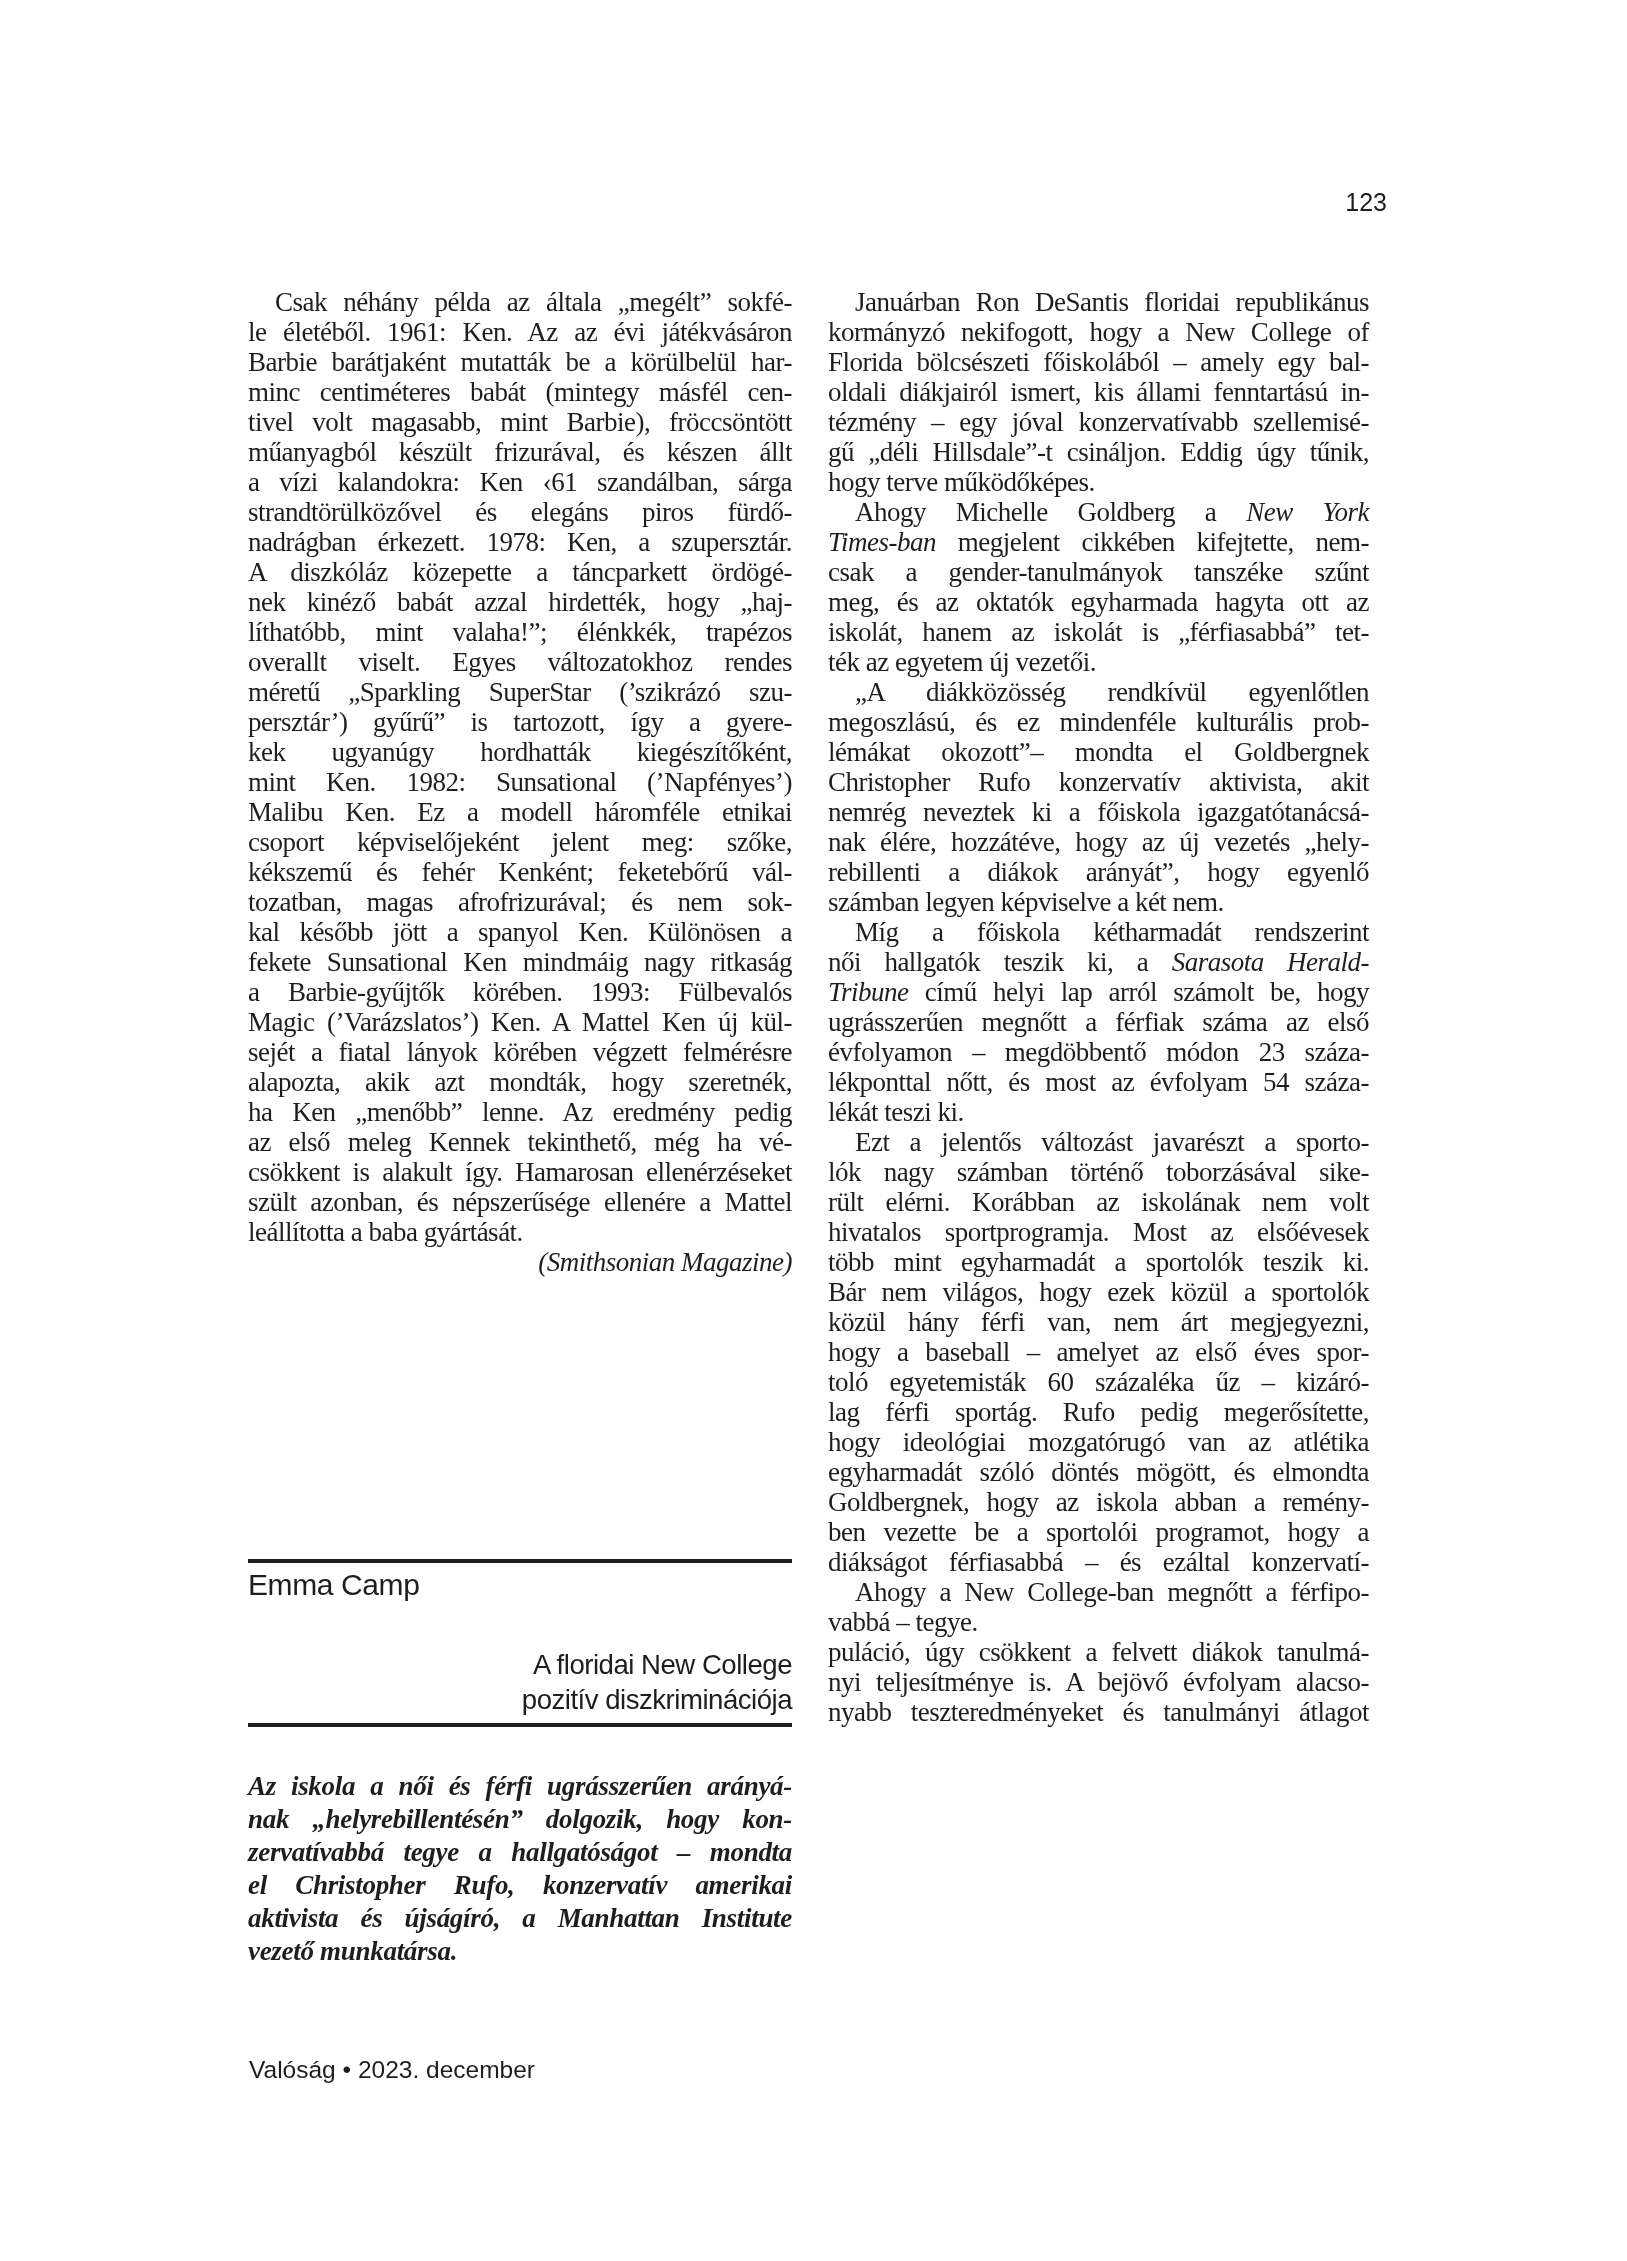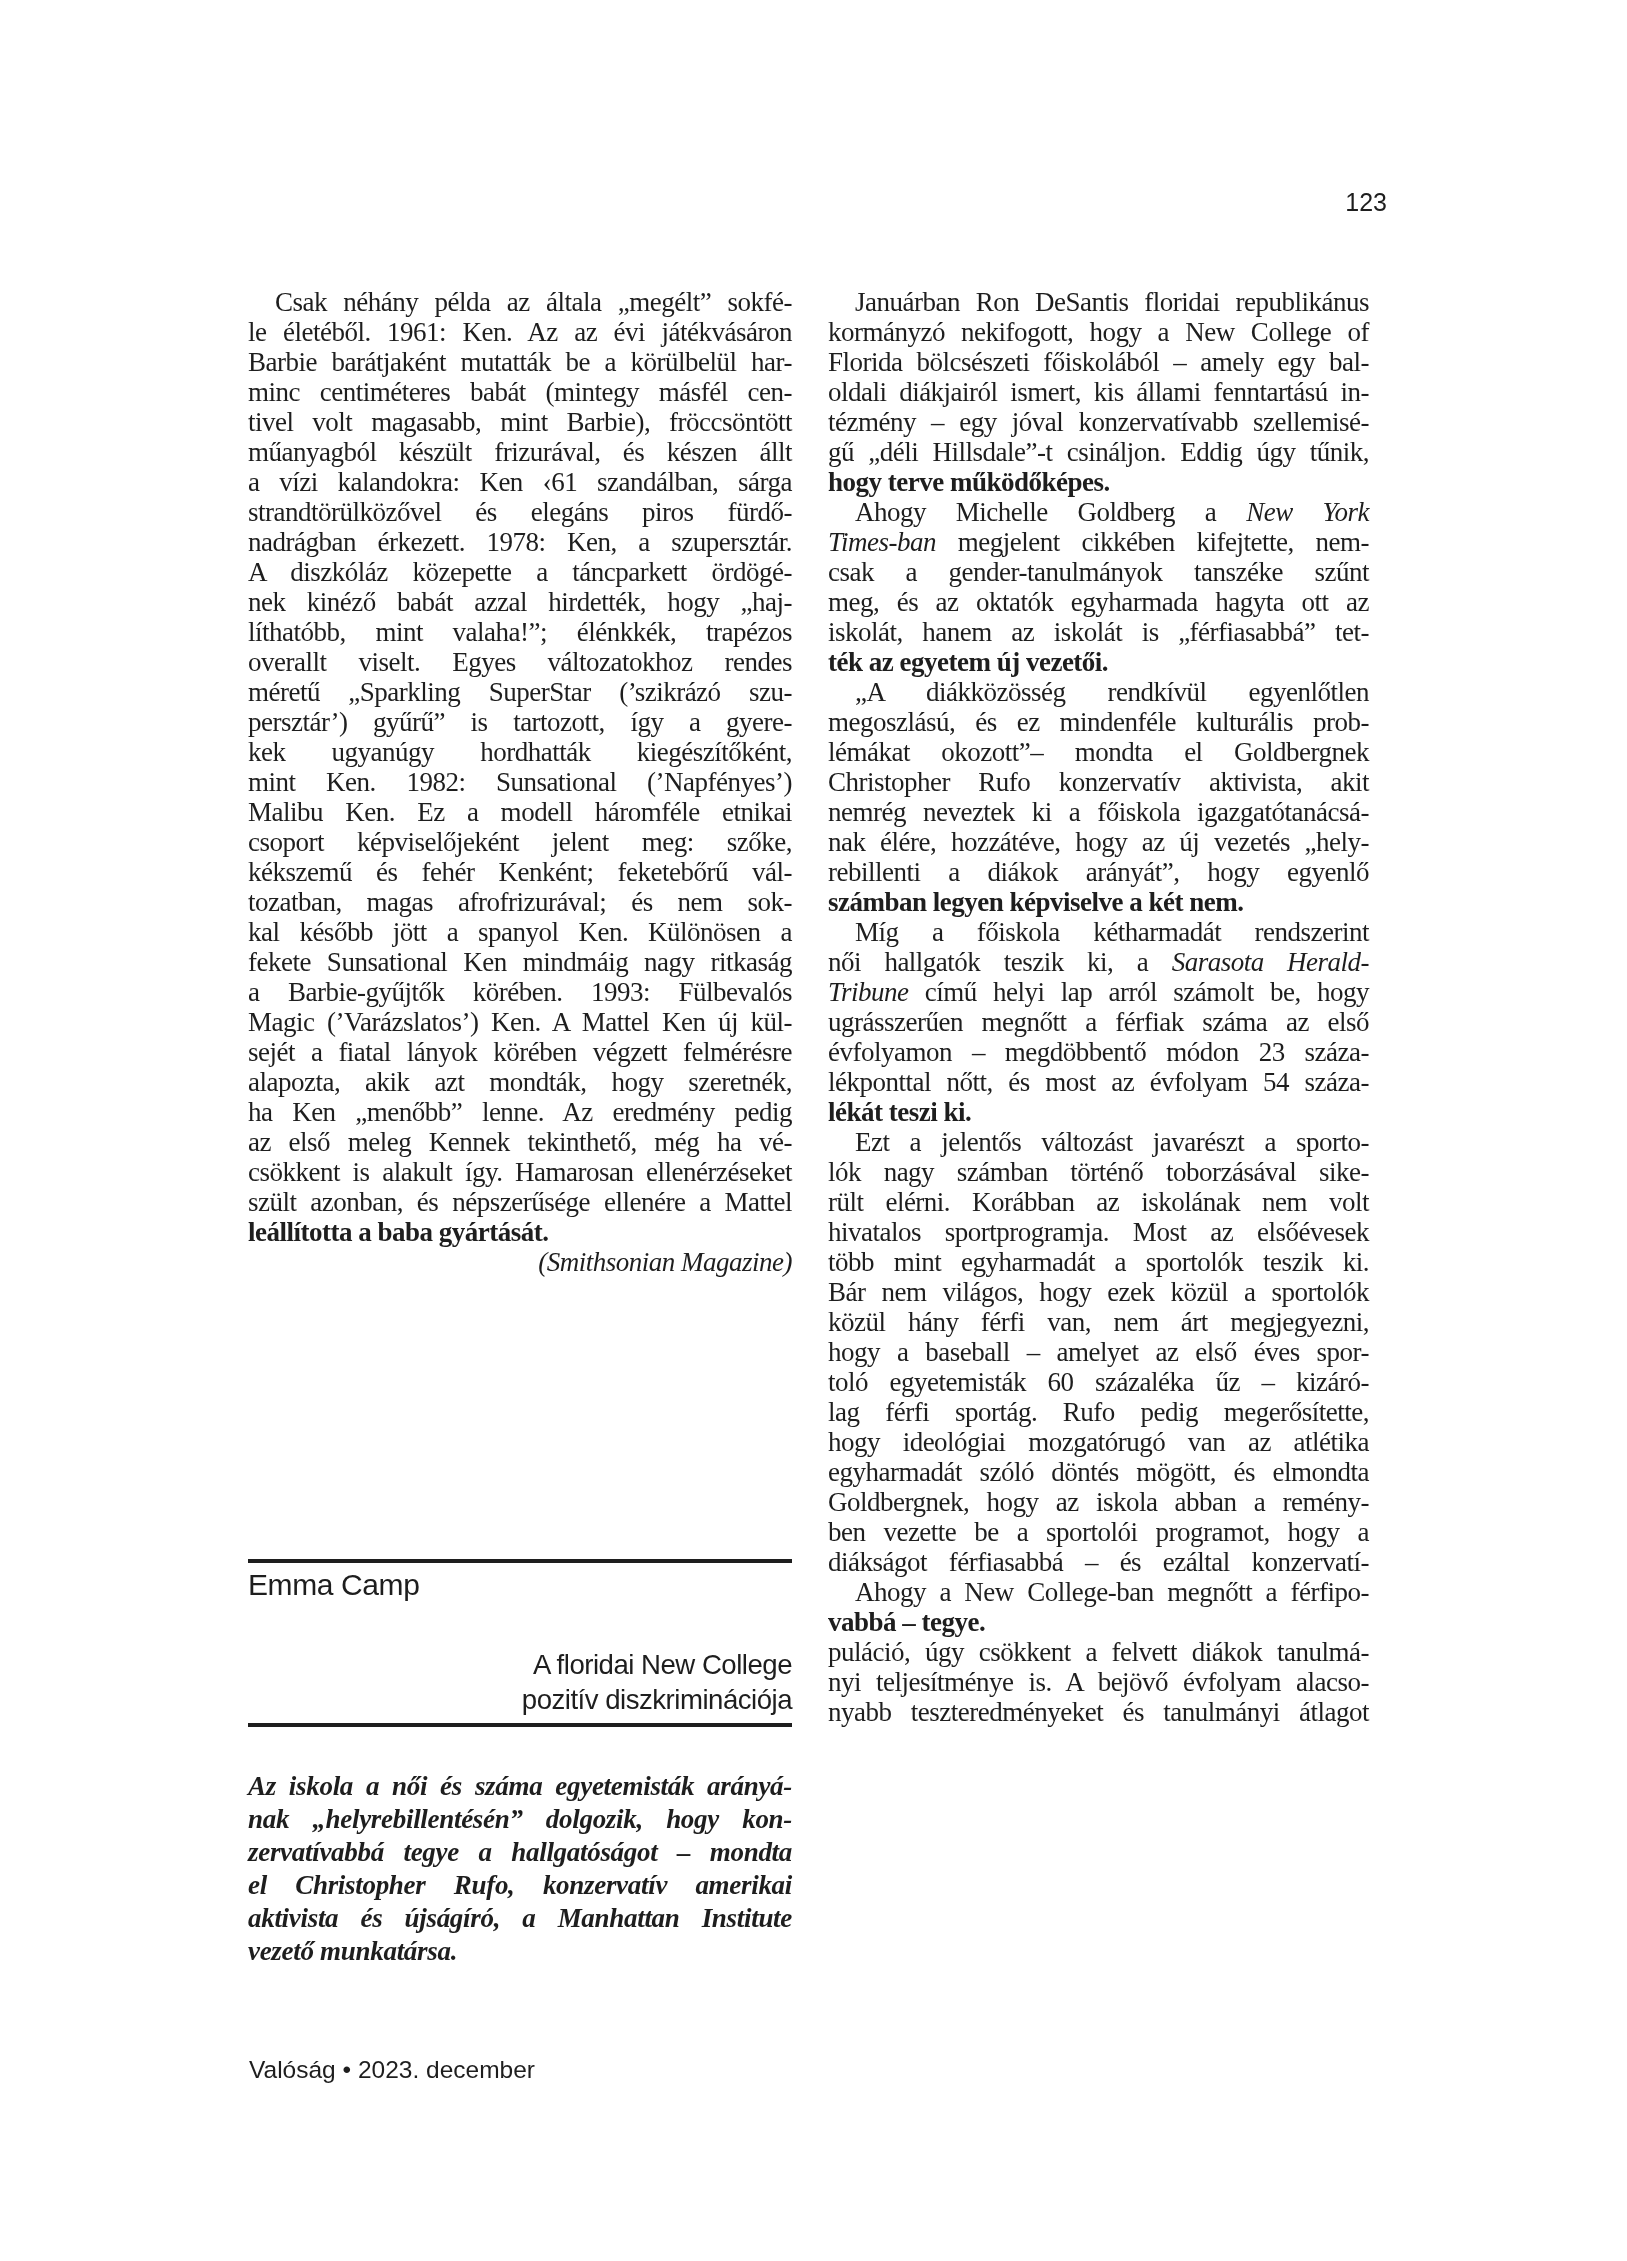--- a/index.html
+++ b/index.html
@@ -9,21 +9,21 @@
     font-family: "Liberation Sans", sans-serif; font-size: 25px; line-height: 31px;
   }
   .col { position: absolute; font-family: "Liberation Serif", serif; font-size: 27px; }
   .col-left { left: 248px; top: 287px; width: 544px; }
   .col-right { left: 828px; top: 287px; width: 541px; }
   .ln {
     display: block; height: 30px; line-height: 30px; white-space: nowrap;
     text-align: justify; text-align-last: justify; letter-spacing: -0.5px;
     transform-origin: left center;
   }
-  .ln.last { text-align: left; text-align-last: left; font-weight: bold; }
+  .ln.last { text-align: left; text-align-last: left; }
   .ln.indent { padding-left: 27px; }
   .ln.right { text-align: right; text-align-last: right; }
   .it { font-style: italic; }
   .source { font-style: italic; }
   .rule { position: absolute; left: 248px; width: 544px; background: #1e1e1e; }
   .rule-top { top: 1559px; height: 3.8px; }
   .rule-bottom { top: 1723px; height: 3.8px; }
   .author {
     position: absolute; left: 248px; top: 1566px; width: 544px;
     font-family: "Liberation Sans", sans-serif; font-size: 30px; line-height: 37px; letter-spacing: -0.4px;
@@ -85,21 +85,21 @@
 
 <div class="rule rule-top"></div>
 <div class="author">Emma Camp</div>
 <div class="title">
   <div>A floridai New College</div>
   <div>pozitív diszkriminációja</div>
 </div>
 <div class="rule rule-bottom"></div>
 
 <div class="lead">
-  <span class="ln">Az iskola a női és száma egyetemisták arányá-</span>
+  <span class="ln">Az iskola a női és férfi ugrásszerűen arányá-</span>
   <span class="ln">nak „helyrebillentésén” dolgozik, hogy kon-</span>
   <span class="ln">zervatívabbá tegye a hallgatóságot – mondta</span>
   <span class="ln">el Christopher Rufo, konzervatív amerikai</span>
   <span class="ln">aktivista és újságíró, a Manhattan Institute</span>
   <span class="ln last">vezető munkatársa.</span>
 </div>
 
 <div class="col col-right" id="right-col">
     <span class="ln indent">Januárban Ron DeSantis floridai republikánus</span>
     <span class="ln">kormányzó nekifogott, hogy a New College of</span>

